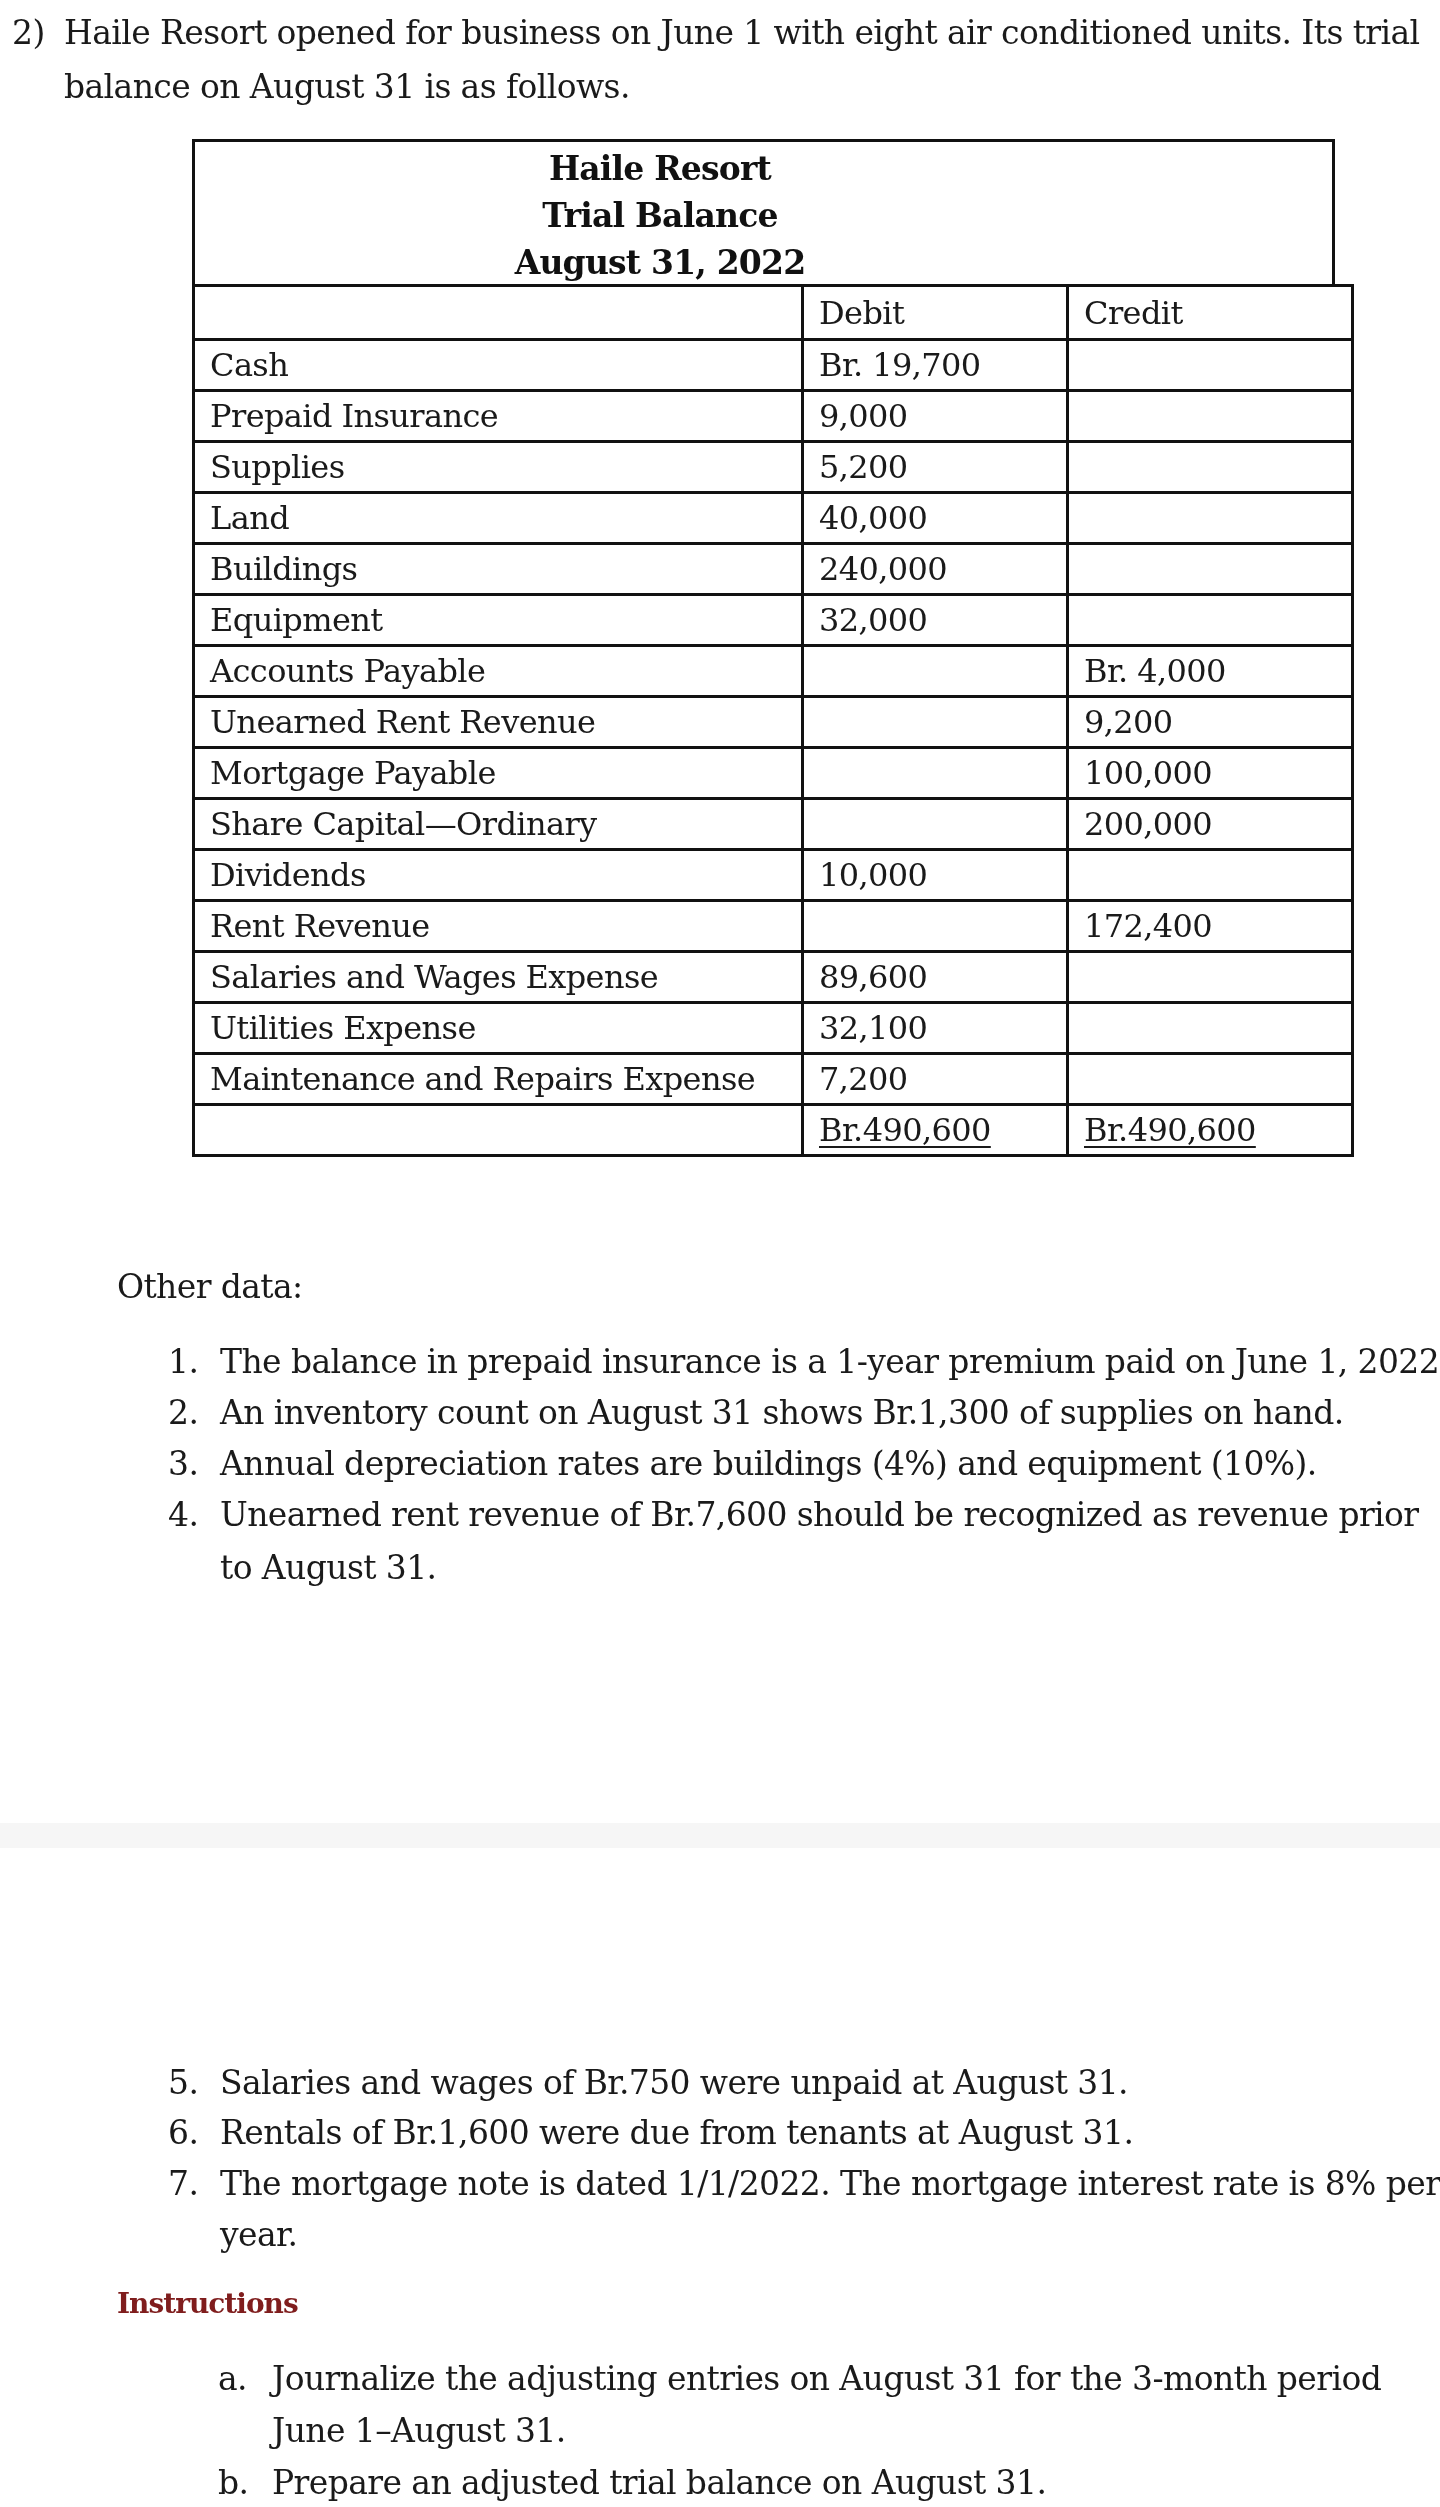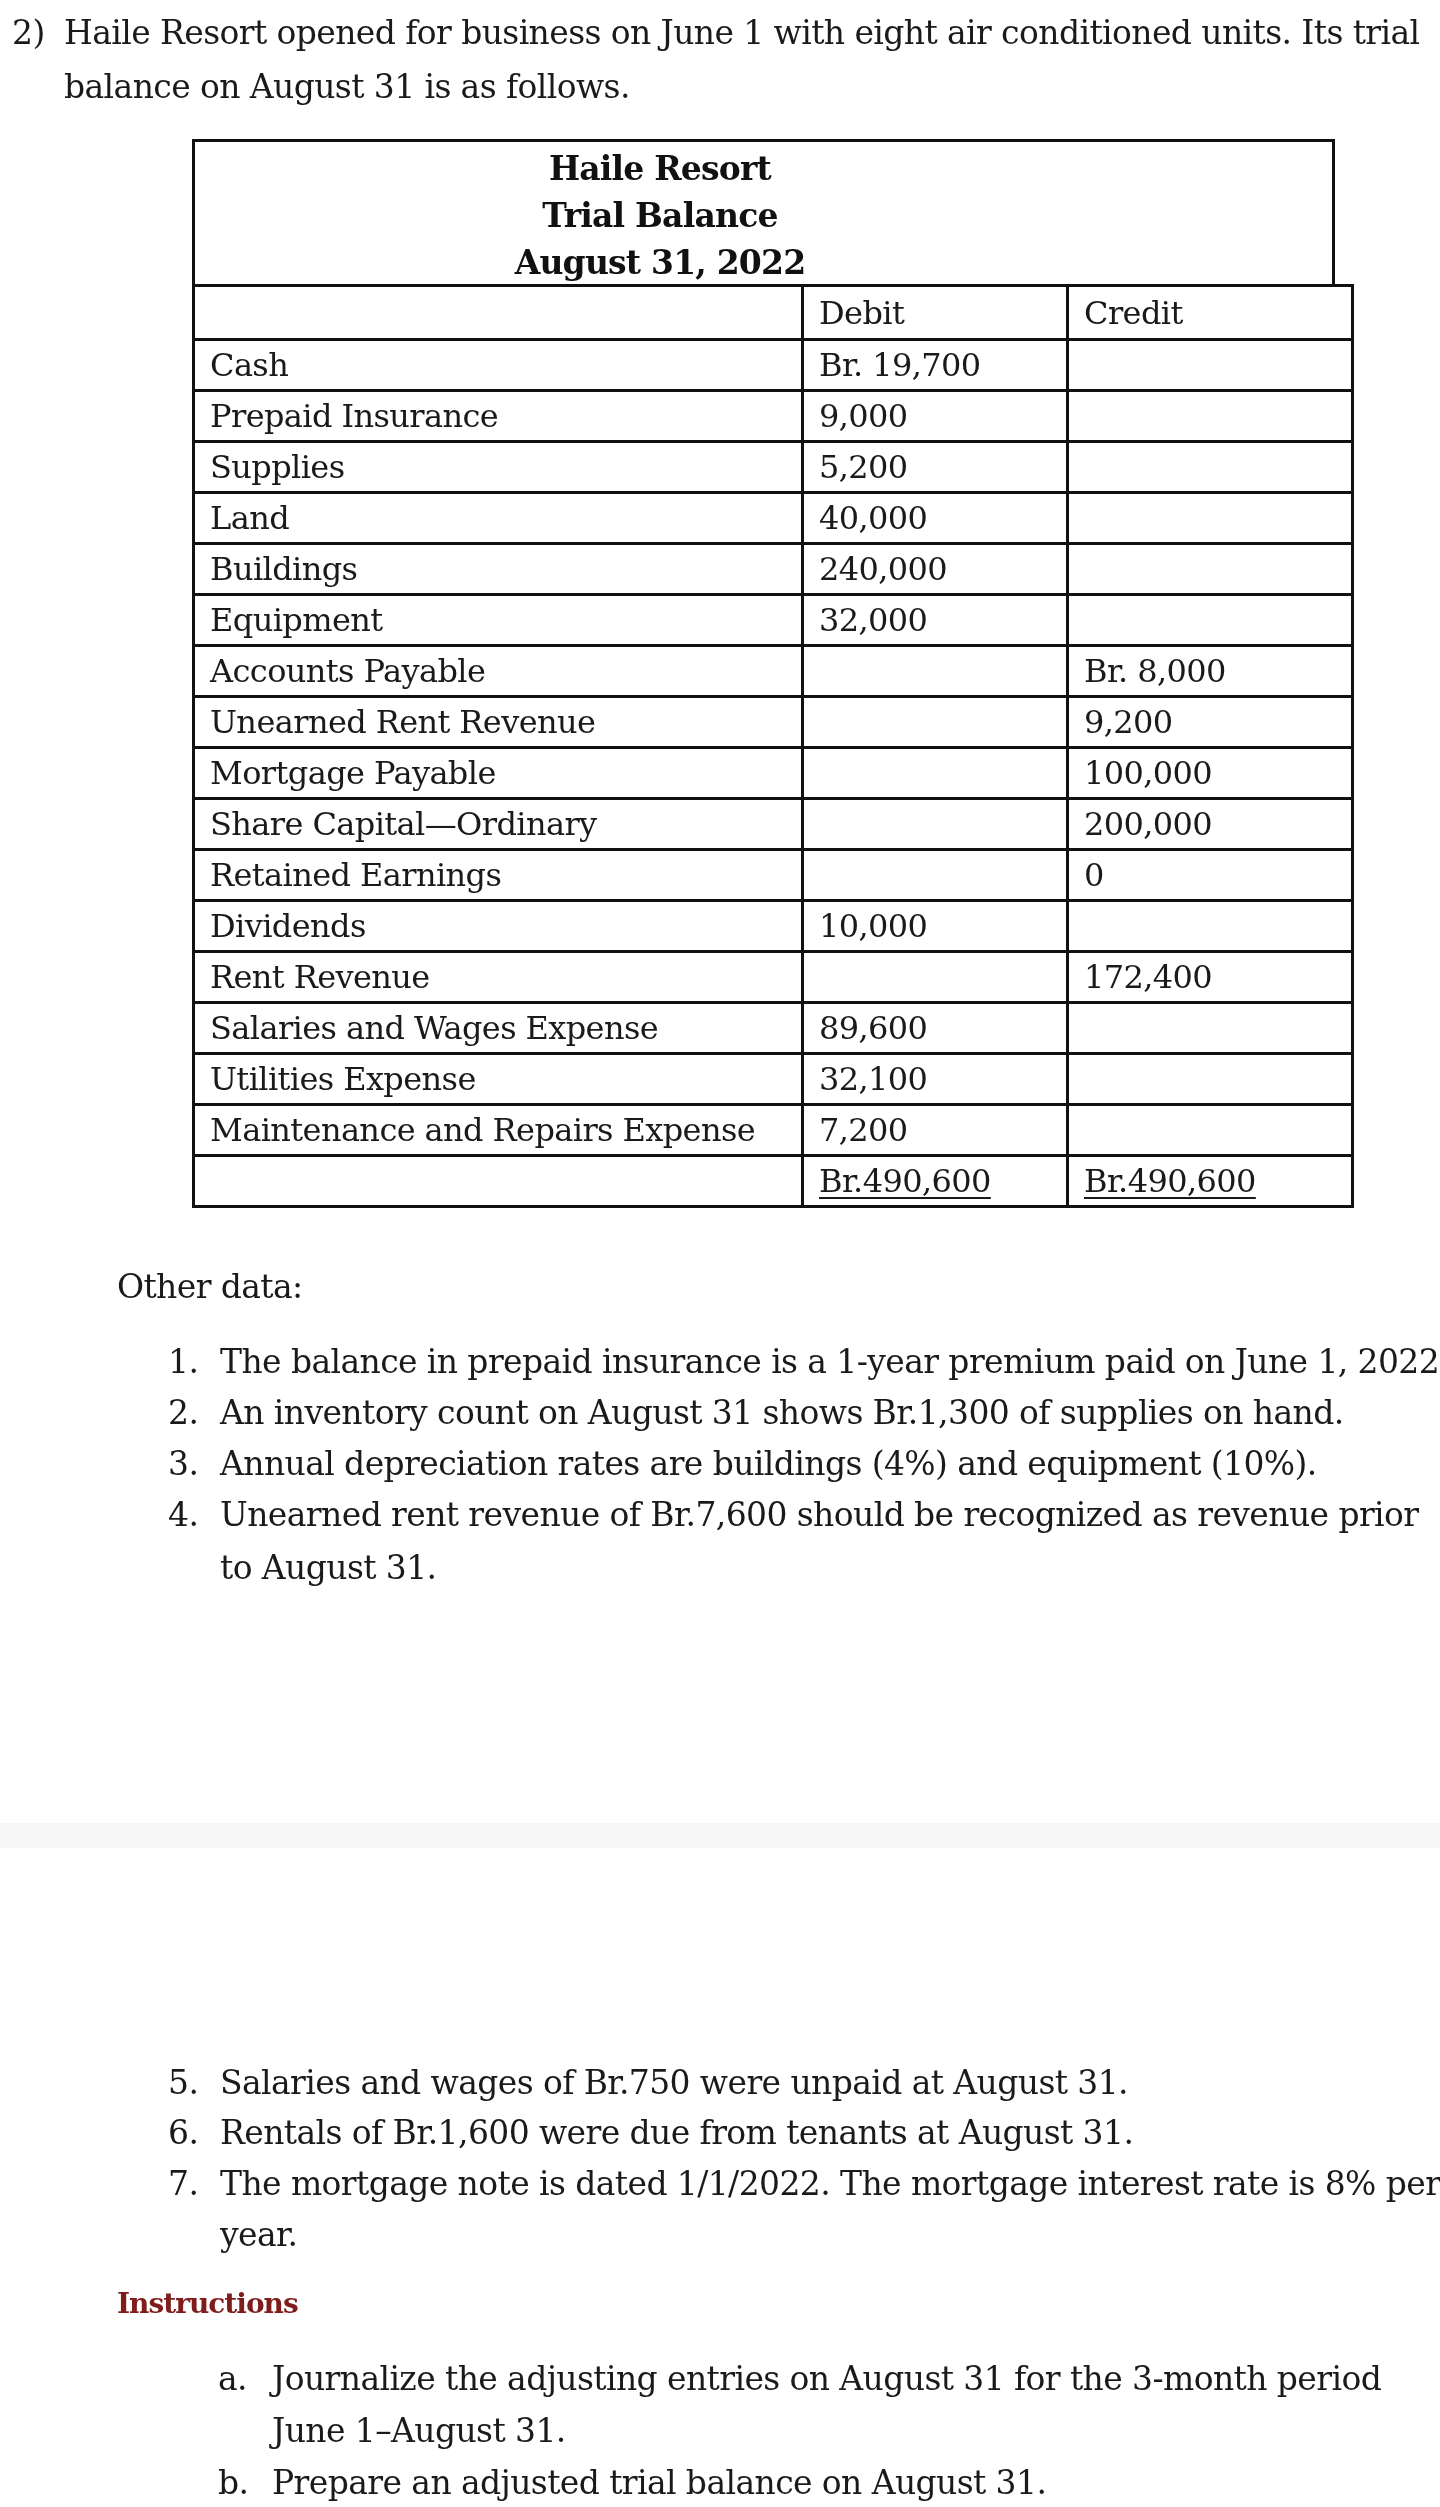--- a/index.html
+++ b/index.html
@@ -166,41 +166,36 @@
     <td></td>
   </tr>
   <tr>
     <td>Equipment</td>
     <td>32,000</td>
     <td></td>
   </tr>
   <tr>
     <td>Accounts Payable</td>
     <td></td>
-    <td>Br. 8,000</td>
+    <td>Br. 4,000</td>
   </tr>
   <tr>
     <td>Unearned Rent Revenue</td>
     <td></td>
     <td>9,200</td>
   </tr>
   <tr>
     <td>Mortgage Payable</td>
     <td></td>
     <td>100,000</td>
   </tr>
   <tr>
     <td>Share Capital—Ordinary</td>
     <td></td>
     <td>200,000</td>
-  </tr>
-  <tr>
-    <td>Retained Earnings</td>
-    <td></td>
-    <td>0</td>
   </tr>
   <tr>
     <td>Dividends</td>
     <td>10,000</td>
     <td></td>
   </tr>
   <tr>
     <td>Rent Revenue</td>
     <td></td>
     <td>172,400</td>

